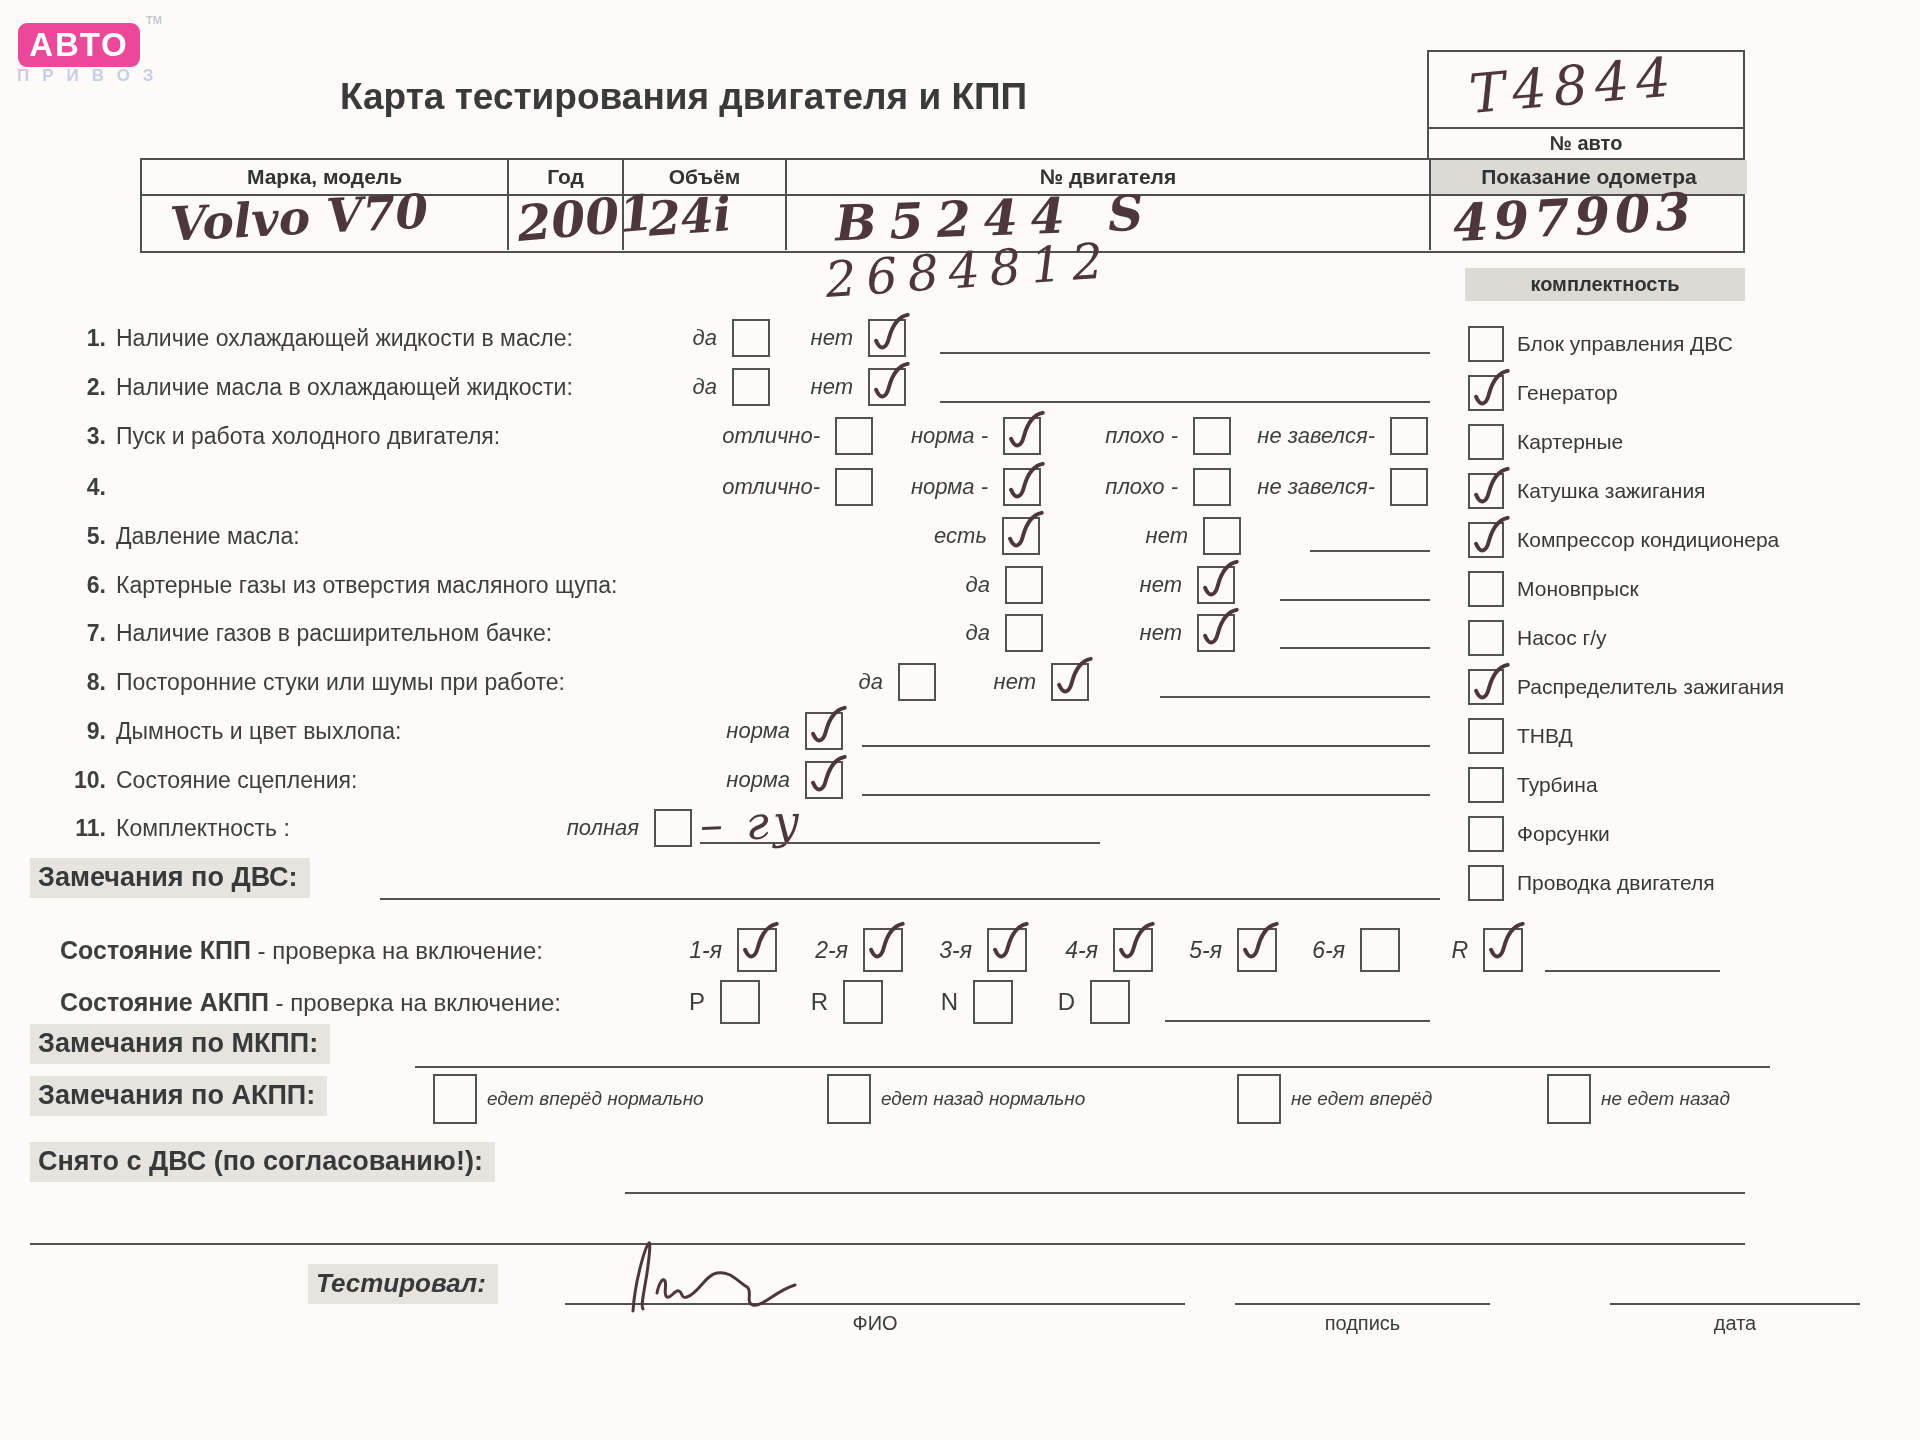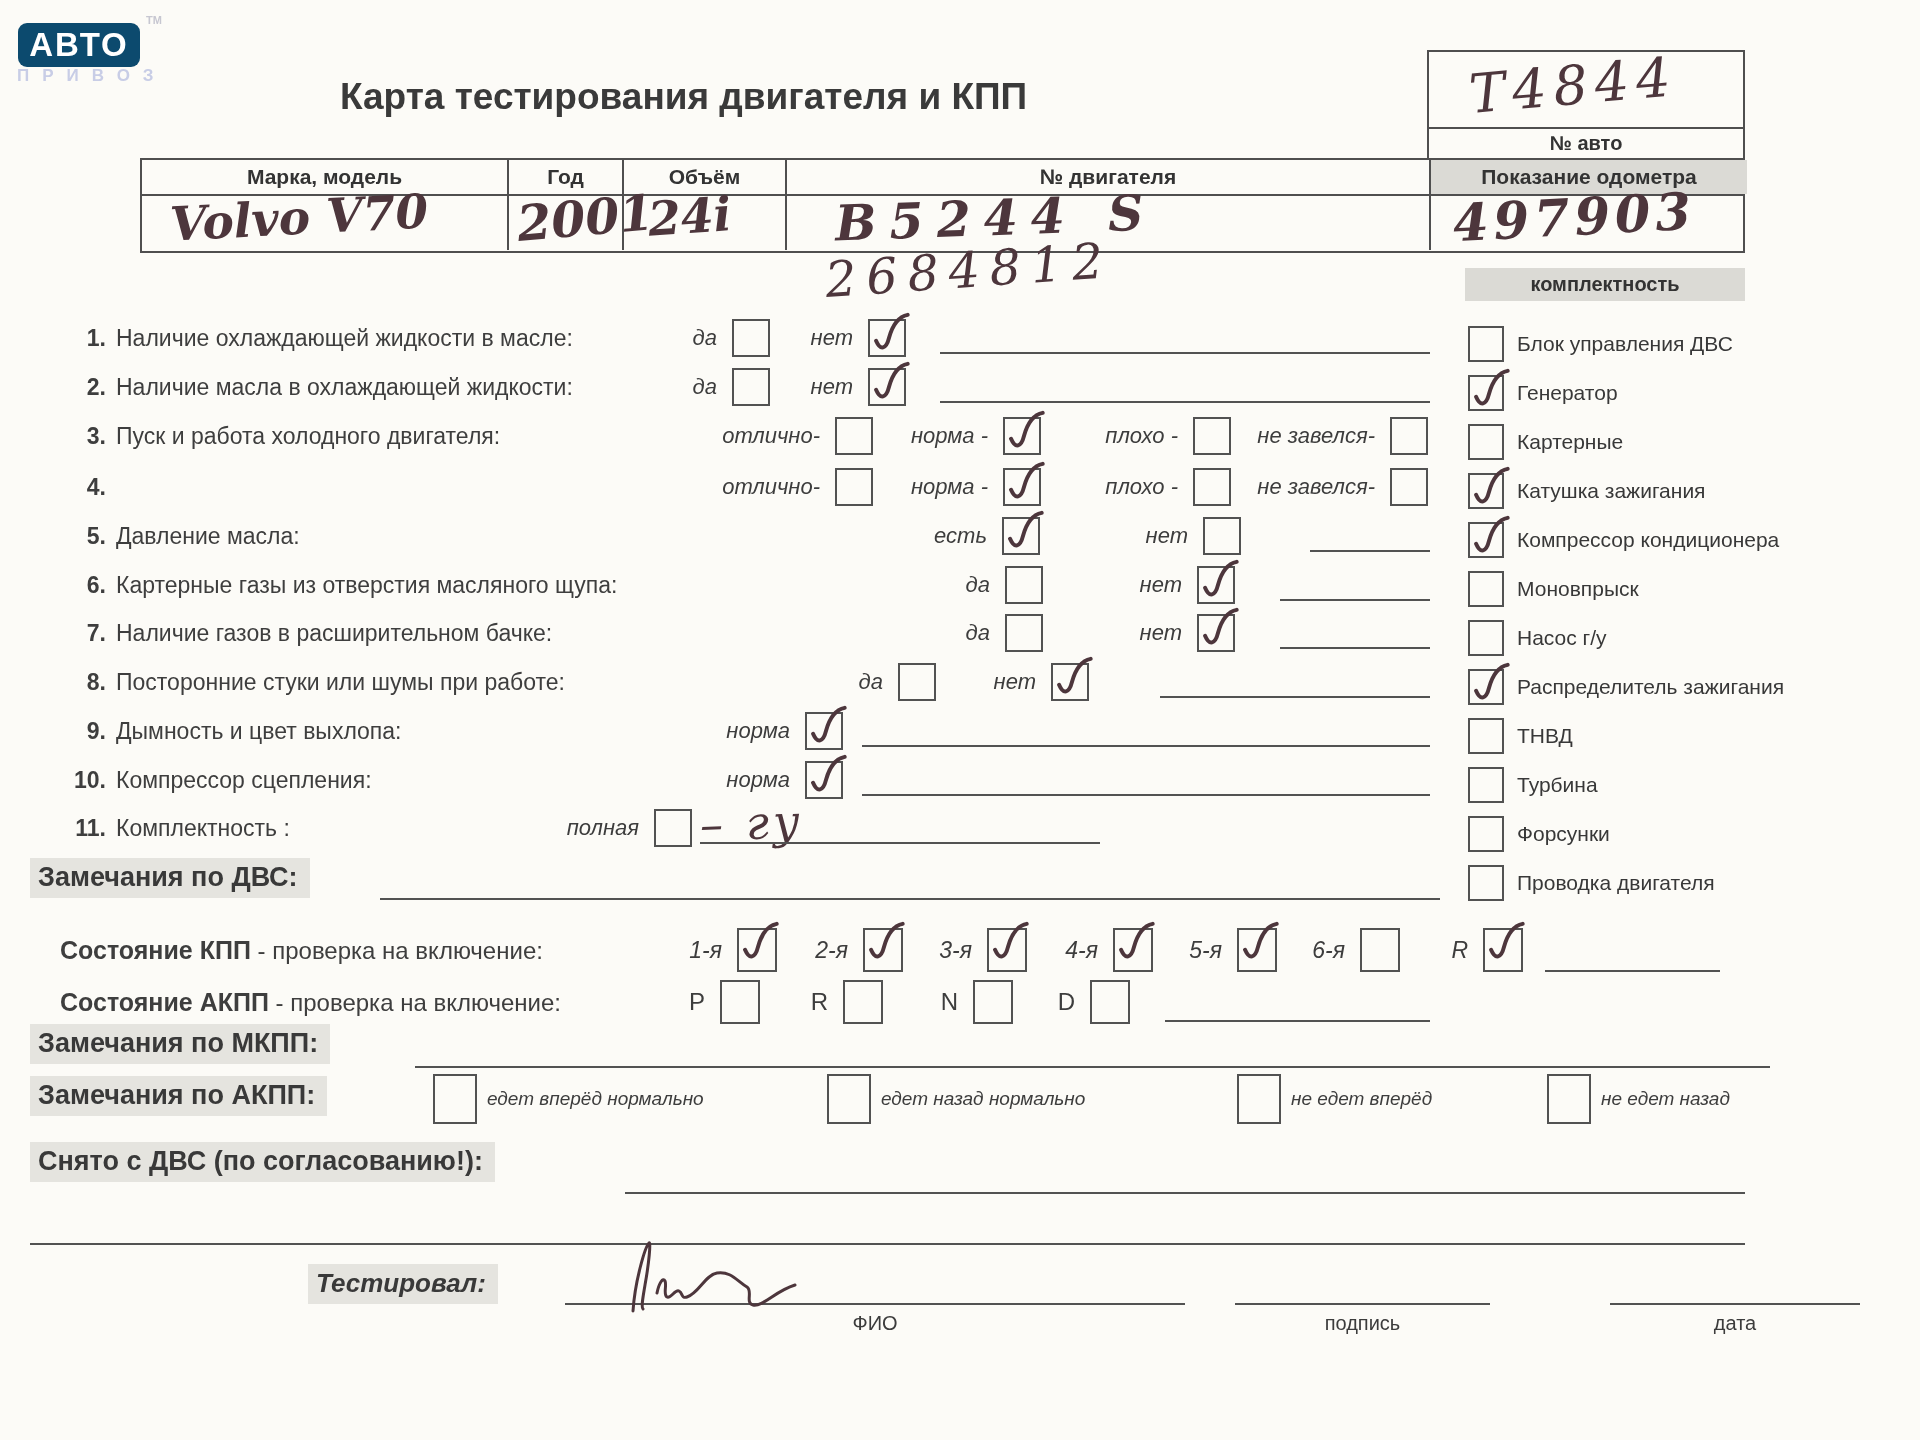--- a/index.html
+++ b/index.html
@@ -8,21 +8,21 @@
     position:relative;
     background:#fcfbf7;
     font-family:"Liberation Sans", sans-serif;
     color:#3e3e3e;
     overflow:hidden;
   }
   .abs { position:absolute; }
 
   
   .logo-box{ position:absolute; left:18px; top:23px; width:122px; height:44px;
-    background:#0c4a6e; border-radius:9px; display:flex; align-items:center; justify-content:center;
+    background:#ec4899; border-radius:9px; display:flex; align-items:center; justify-content:center;
     color:#ffffff; font-weight:bold; font-size:33px; letter-spacing:2px; }
   .logo-tm{ position:absolute; left:146px; top:14px; font-size:11px; color:#c7c7d1; font-weight:bold;}
   .logo-sub{ position:absolute; left:17px; top:66px; font-size:17px; font-weight:bold;
     color:#c8cde6; letter-spacing:13px; }
 
   .title{ position:absolute; left:340px; top:76px; font-weight:bold; font-size:37px; color:#3a3a3a; }
 
   
   .avto{ position:absolute; left:1427px; top:50px; width:318px; height:108px;
     border:2.5px solid #4f4f4f; border-bottom:none; }
@@ -362,21 +362,21 @@
         <svg viewBox="0 0 32 32">
           <path d="M7 20 C10 27 14 26 16 18 C19 7 24 3 29 2"></path>
         </svg>
       </span>
     </span>
 </div>
 <div class="fline" style="left:862px;top:745px;width:568px"></div>
 
 <div class="crow" style="top:756px">
   <span class="num">10.</span>
-  <span class="rlabel">Компрессор сцепления:</span>
+  <span class="rlabel">Состояние сцепления:</span>
   <span class="opt" style="left:603px;width:240px">
       <span class="ol">норма</span>
       <span class="cb checked">
         <svg viewBox="0 0 32 32">
           <path d="M7 20 C10 27 14 26 16 18 C19 7 24 3 29 2"></path>
         </svg>
       </span>
     </span>
 </div>
 <div class="fline" style="left:862px;top:794px;width:568px"></div>

